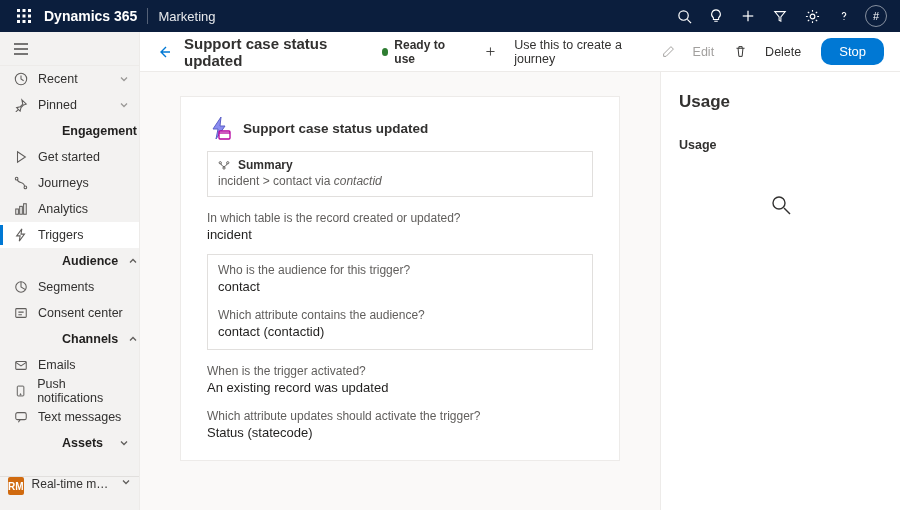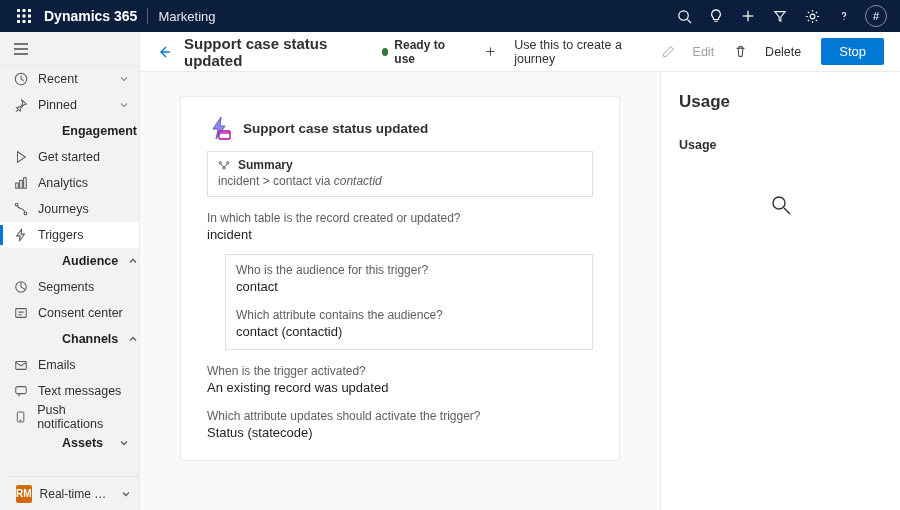--- a/index.html
+++ b/index.html
@@ -18,49 +18,49 @@
   
   .app { display:flex; height: 478px; }
   .sidebar { width: 140px; background:#f3f2f1; border-right:1px solid #edebe9; display:flex; flex-direction:column; }
   .hamburger { height:34px; display:flex; align-items:center; padding-left:14px; border-bottom:1px solid #edebe9; cursor:pointer;}
   .nav-item { height:26px; display:flex; align-items:center; padding:0 10px 0 14px; cursor:pointer; color:#323130; font-size:12.5px; gap:10px; }
   .nav-item .chev { margin-left:auto; opacity:.6; }
   .nav-section { height:26px; display:flex; align-items:center; padding:0 10px 0 14px; font-weight:600; font-size:12.5px; gap:10px; color:#201f1e;margin-left:48px;}
   .nav-item.active { background:#fff; position:relative; }
   .nav-item.active::before { content:""; position:absolute; left:0; top:3px; bottom:3px; width:3px; background:#0078d4; }
   .sidebar .spacer2 { flex:1; }
-  .env { height:34px; border-top:1px solid #e1dfdd; display:flex; align-items:center; padding:0 8px; gap:8px; font-size:12px;margin-left:8px;}
+  .env { height:34px; border-top:1px solid #e1dfdd; display:flex; padding:0 8px; gap:8px; font-size:12px;}
   .env .badge { width:18px; height:18px; background:#d06a0f; color:#fff; font-size:10px; font-weight:600; display:flex; align-items:center; justify-content:center; border-radius:2px;}
   .env .ell { white-space:nowrap; overflow:hidden; text-overflow:ellipsis; max-width:86px; }
 
   
   .content { flex:1; display:flex; flex-direction:column; }
   .cmdbar { height:40px; border-bottom:1px solid #edebe9; display:flex; align-items:center; padding:0 16px; gap:12px; }
   .cmdbar .back { cursor:pointer; color:#0078d4; }
   .cmdbar .title { font-weight:600; font-size:15px; }
   .cmdbar .status { display:flex; align-items:center; gap:6px; font-size:12px; margin-left:10px;font-weight:bold; }
   .cmdbar .status .dot { width:8px; height:8px; border-radius:50%; background:#2e7d32; }
   .cmdbar .spacer { flex:1; }
   .cmdbar .cmd { display:flex; align-items:center; gap:18px; font-size:12.5px; cursor:pointer; color:#323130; padding:0 4px;}
   .cmdbar .cmd.disabled { color:#a19f9d; }
-  .cmdbar .primary { background:#0078d4; color:#fff; padding:6px 18px; border-radius:2px; font-size:13px; cursor:pointer; margin-left:4px;}
+  .cmdbar .primary { background:#0078d4; color:#fff; padding:6px 18px; border-radius:10px; font-size:13px; cursor:pointer; margin-left:4px;}
 
   .contentbody { flex:1; display:flex; background:#faf9f8; overflow:hidden; }
   .main { flex:1; padding: 24px 40px 0 40px; overflow:auto; }
   .card { background:#fff; border:1px solid #edebe9; padding:18px 26px 20px 26px; width: 100%; max-width: 480px; }
   .card-head { display:flex; align-items:center; gap:10px; margin-bottom:10px; }
   .trigger-icon { width:26px; height:26px; position:relative; }
   .card-title { font-weight:600; font-size:13.5px; }
   .summary-box { border:1px solid #e1dfdd; padding:6px 10px 8px 10px; margin-top:6px; }
   .summary-head { display:flex; align-items:center; gap:8px; font-weight:600; font-size:12px; }
   .summary-path { font-size:12px; color:#605e5c; margin-top:2px; }
   .summary-path i { font-style:italic; }
   .q { font-size:12px; color:#605e5c; margin-top:14px; }
   .a { font-size:13px; color:#201f1e; margin-top:2px; }
-  .qa-box { border:1px solid #e1dfdd; padding:8px 10px 10px 10px; margin-top:12px;margin-left:18px; }
+  .qa-box { border:1px solid #e1dfdd; padding:8px 10px 10px 10px; margin-top:12px; }
   .qa-box .q:first-child { margin-top:0; }
 
   .rightpane { width:240px; background:#fff; border-left:1px solid #edebe9; padding:20px 18px; }
   .rp-title { font-size:17px; font-weight:600; margin-bottom:26px; }
   .rp-sub { font-size:12.5px; font-weight:600; margin-bottom:40px; }
   .rp-empty { text-align:center; color:#605e5c; font-size:12px; }
   .rp-empty .glass { margin: 0 auto 10px auto; width:26px; height:26px; display:flex; align-items:center; justify-content:center;}
 
   svg { display:block; }
 </style>
@@ -171,34 +171,34 @@
         </span>
     </div>
     <div class="nav-item">
       <svg width="14" height="14" viewBox="0 0 16 16" fill="none" stroke="#605e5c" stroke-width="1.2">
           <path d="M4 2l9 6-9 6z"></path>
         </svg>
       <span>Get started</span>
     </div>
     <div class="nav-item">
       <svg width="14" height="14" viewBox="0 0 16 16" fill="none" stroke="#605e5c" stroke-width="1.2">
+          <circle cx="3" cy="3" r="1.5"></circle>
+          <circle cx="13" cy="13" r="1.5"></circle>
+          <path d="M4 4c0 5 8 2 8 8"></path>
+        </svg>
+      <span>Journeys</span>
+    </div>
+    <div class="nav-item">
+      <svg width="14" height="14" viewBox="0 0 16 16" fill="none" stroke="#605e5c" stroke-width="1.2">
           <rect x="2" y="8" width="3" height="6"></rect>
           <rect x="6.5" y="5" width="3" height="9"></rect>
           <rect x="11" y="2" width="3" height="12"></rect>
         </svg>
       <span>Analytics</span>
     </div>
-    <div class="nav-item">
-      <svg width="14" height="14" viewBox="0 0 16 16" fill="none" stroke="#605e5c" stroke-width="1.2">
-          <circle cx="3" cy="3" r="1.5"></circle>
-          <circle cx="13" cy="13" r="1.5"></circle>
-          <path d="M4 4c0 5 8 2 8 8"></path>
-        </svg>
-      <span>Journeys</span>
-    </div>
     <div class="nav-item active">
       <svg width="14" height="14" viewBox="0 0 16 16" fill="none" stroke="#605e5c" stroke-width="1.2">
           <path d="M9 1L3 9h4l-1 6 6-8H8z"></path>
         </svg>
       <span>Triggers</span>
     </div>
 
     <div class="nav-section">
       <span>Audience</span>
       <span class="chev" style="margin-left:auto">
@@ -232,31 +232,31 @@
     </div>
     <div class="nav-item">
       <svg width="14" height="14" viewBox="0 0 16 16" fill="none" stroke="#605e5c" stroke-width="1.2">
           <rect x="2" y="4" width="12" height="9" rx="1"></rect>
           <path d="M2 5l6 4 6-4"></path>
         </svg>
       <span>Emails</span>
     </div>
     <div class="nav-item">
       <svg width="14" height="14" viewBox="0 0 16 16" fill="none" stroke="#605e5c" stroke-width="1.2">
+          <rect x="4" y="2" width="8" height="12" rx="1"></rect>
+          <circle cx="8" cy="12" r=".6" fill="#605e5c"></circle>
+        </svg>
+      <span>Push notifications</span>
+    </div>
+    <div class="nav-item">
+      <svg width="14" height="14" viewBox="0 0 16 16" fill="none" stroke="#605e5c" stroke-width="1.2">
           <rect x="2" y="3" width="12" height="8" rx="2"></rect>
           <path d="M5 14l2-3"></path>
         </svg>
       <span>Text messages</span>
-    </div>
-    <div class="nav-item">
-      <svg width="14" height="14" viewBox="0 0 16 16" fill="none" stroke="#605e5c" stroke-width="1.2">
-          <rect x="4" y="2" width="8" height="12" rx="1"></rect>
-          <circle cx="8" cy="12" r=".6" fill="#605e5c"></circle>
-        </svg>
-      <span>Push notifications</span>
     </div>
 
     <div class="nav-section">
       <span>Assets</span>
       <span class="chev" style="margin-left:auto">
           <svg width="10" height="10" viewBox="0 0 10 10" fill="none" stroke="#605e5c" stroke-width="1.3">
             <path d="M2 3.5l3 3 3-3"></path>
           </svg>
         </span>
     </div>

